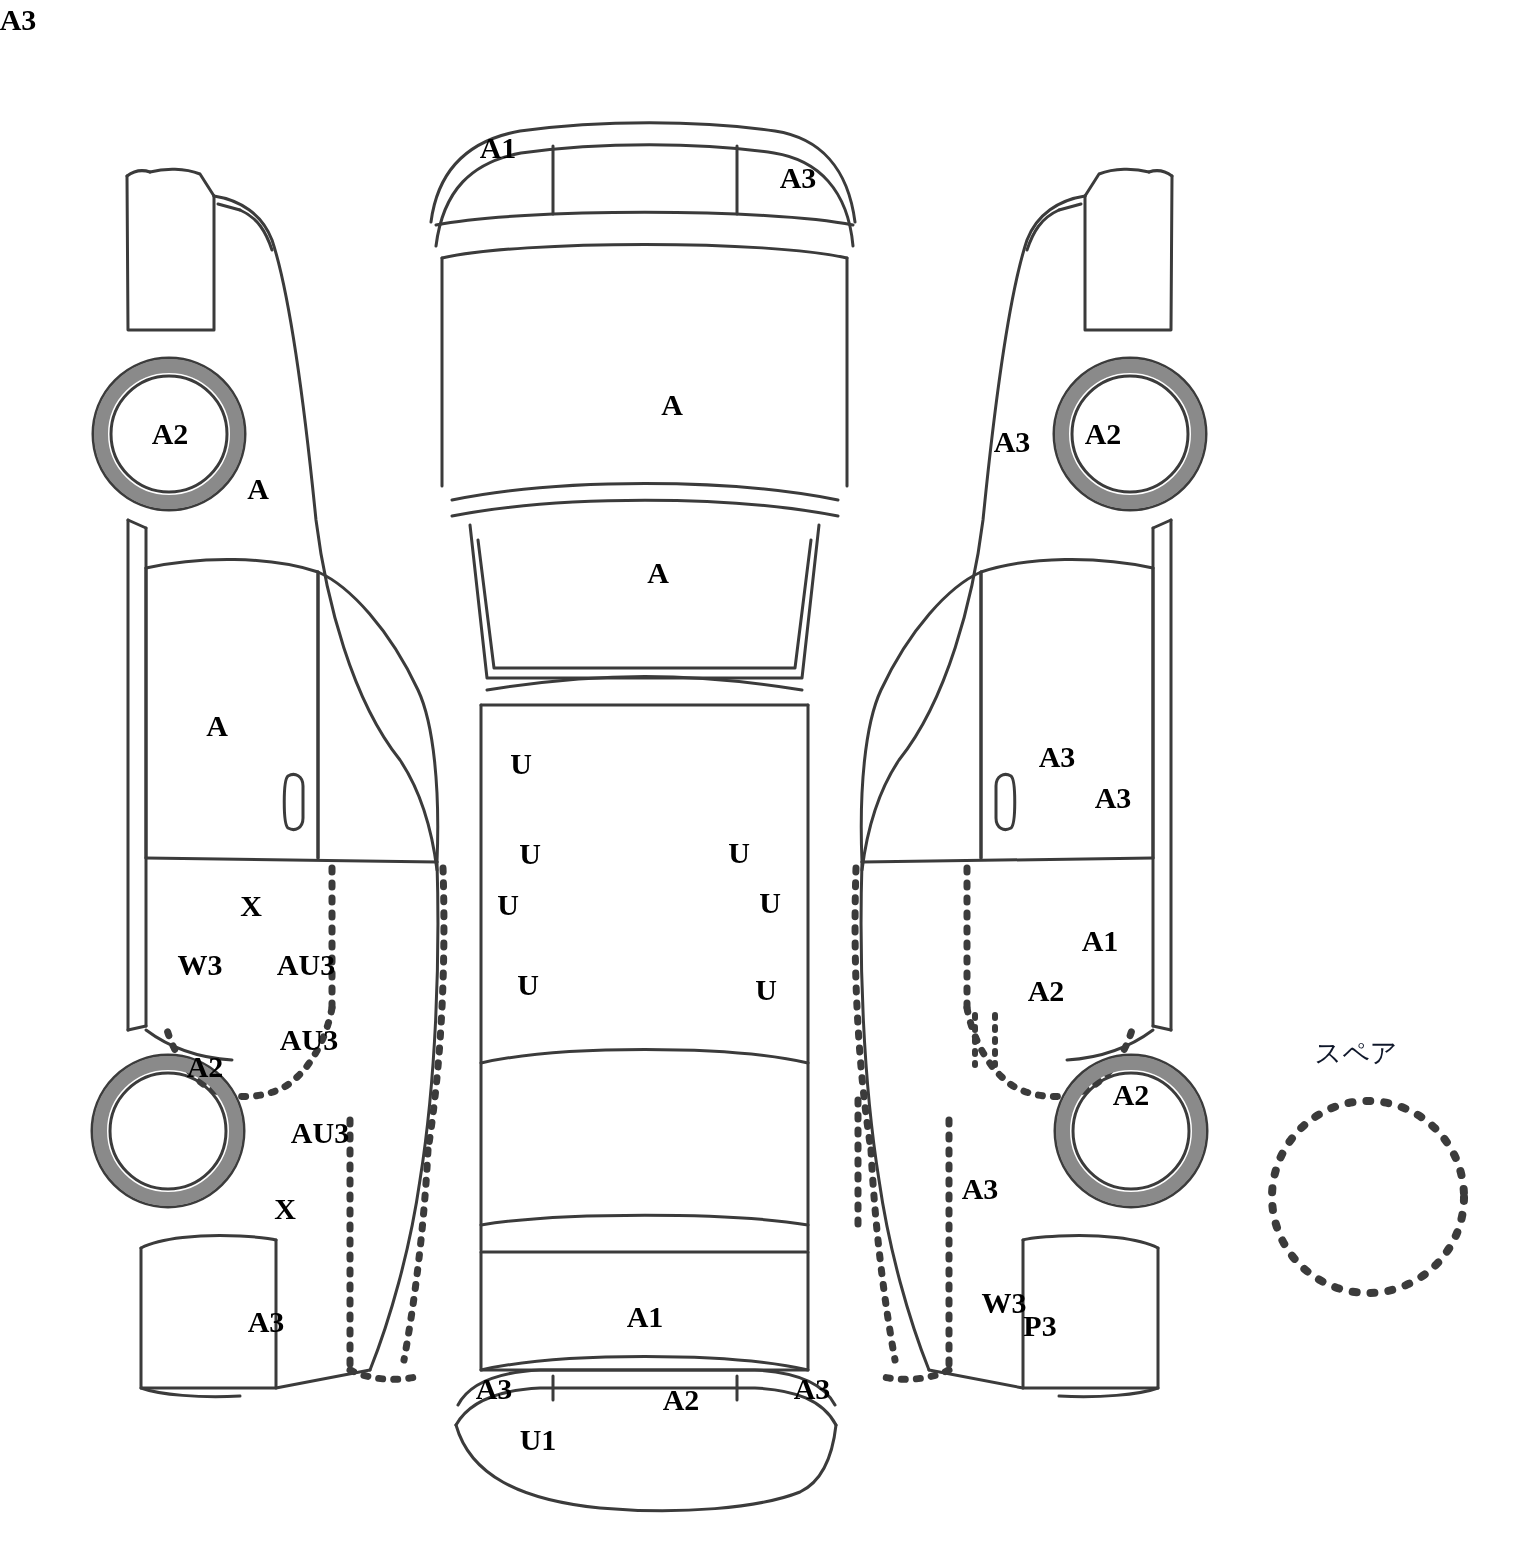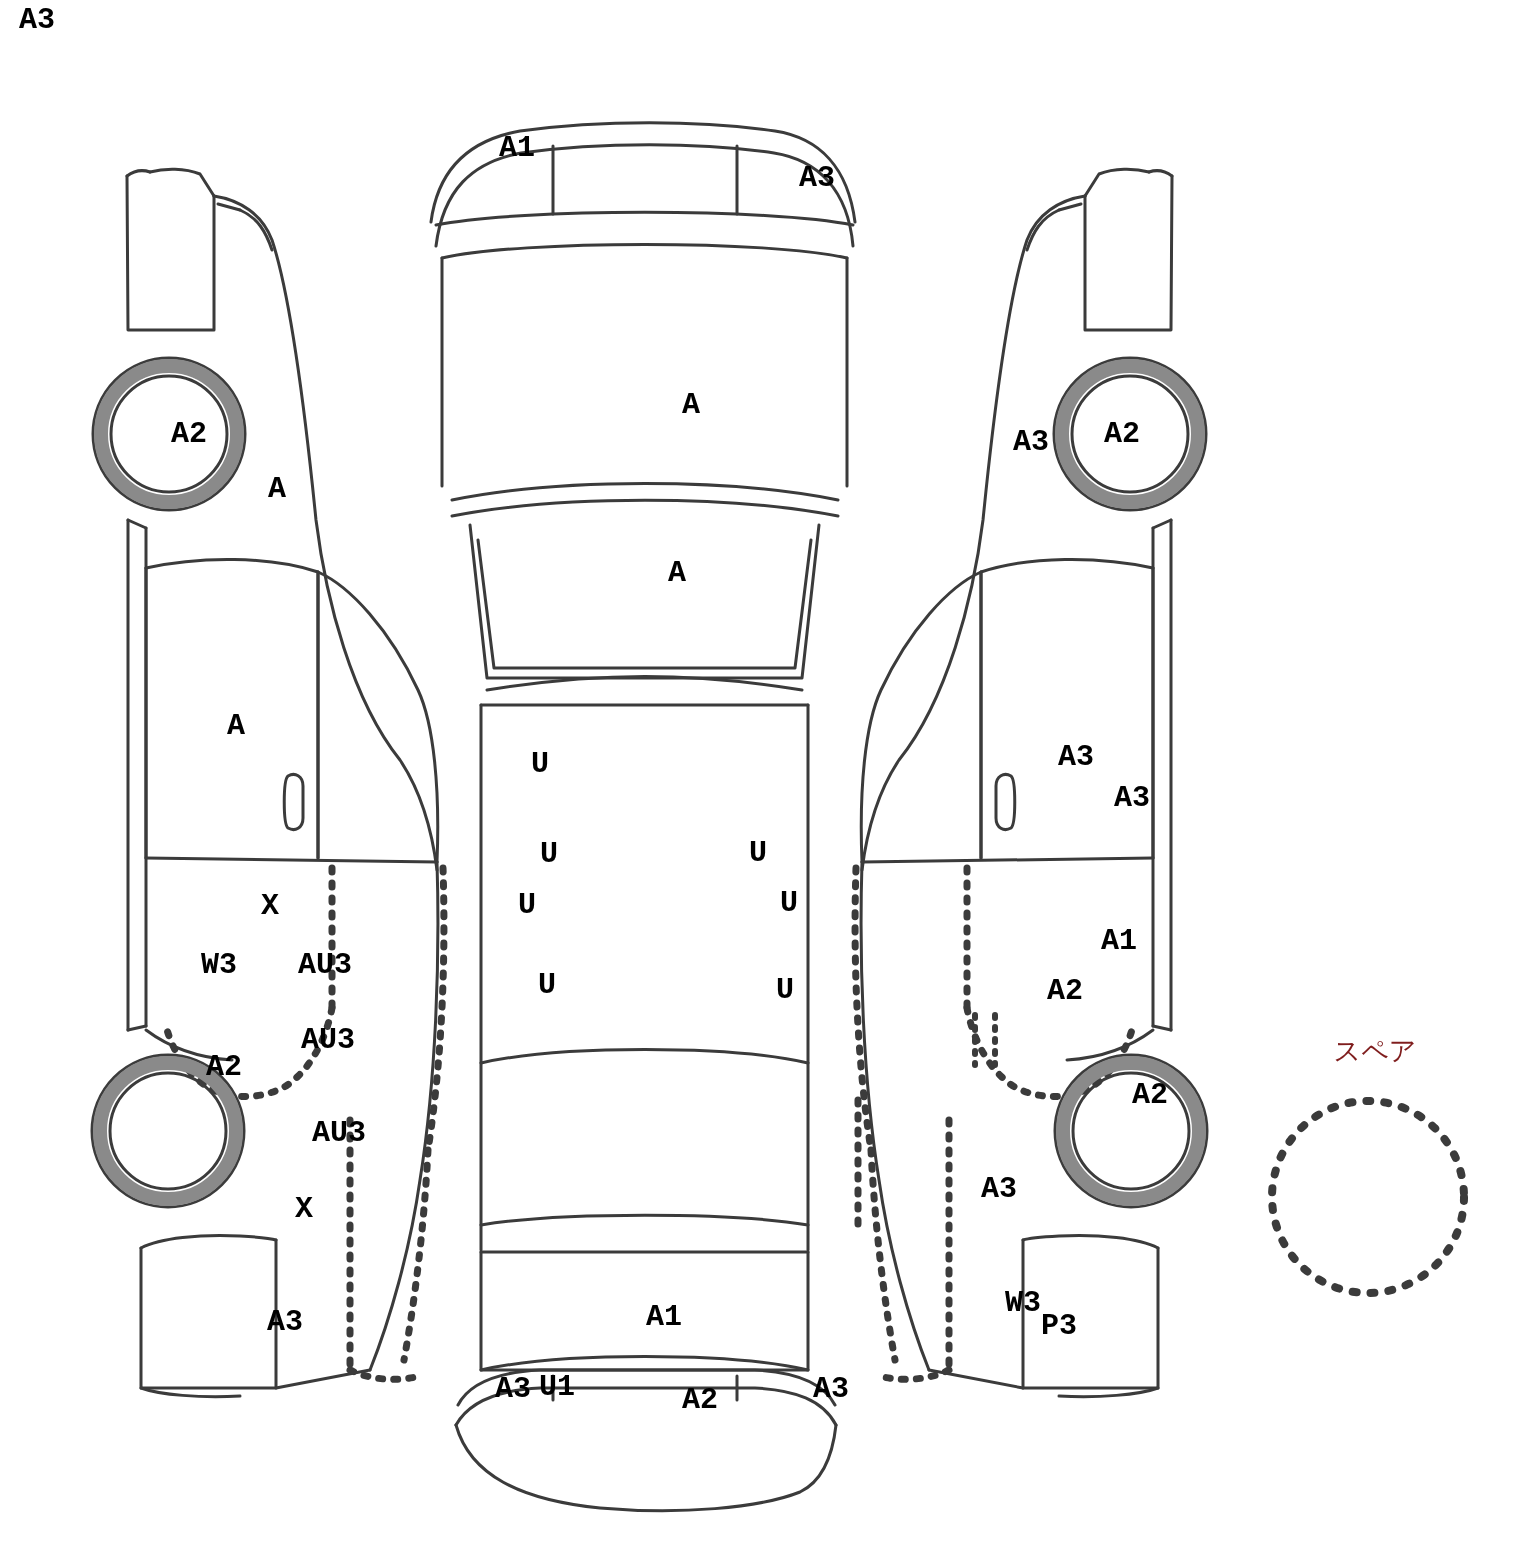--- a/index.html
+++ b/index.html
@@ -21,33 +21,32 @@
     height: 1568px;
   }
   svg.art {
     position: absolute;
     left: 0; top: 0;
     width: 1536px;
     height: 1568px;
   }
   .lbl {
     position: absolute;
-    font-family: Liberation Mono, monospace;
+    font-family: Liberation Serif, serif;
     font-size: 30px;
     font-weight: 700;
     color: #000000;
     white-space: nowrap;
     line-height: 1;
     transform: translate(-50%, -50%);
-    margin-left: 19px;
   }
   .lbl.jp {
     font-size: 27px;
     font-weight: 400;
-    color: #7f1d1d;
+    color: #0f172a;
   }
 </style>
 </head>
 <body>
 
 <div id="diagram-root">
 
   <svg class="art" viewBox="0 0 1536 1568" aria-hidden="true">
     <g fill="none" stroke="#3b3b3b" stroke-width="3" stroke-linejoin="round" stroke-linecap="round">
 
@@ -199,21 +198,21 @@
       <div class="lbl" style="left: 530px; top: 854px;">U</div>
       <div class="lbl" style="left: 508px; top: 905px;">U</div>
       <div class="lbl" style="left: 528px; top: 985px;">U</div>
       <div class="lbl" style="left: 739px; top: 853px;">U</div>
       <div class="lbl" style="left: 770px; top: 903px;">U</div>
       <div class="lbl" style="left: 766px; top: 990px;">U</div>
       <div class="lbl" style="left: 645px; top: 1317px;">A1</div>
       <div class="lbl" style="left: 494px; top: 1389px;">A3</div>
       <div class="lbl" style="left: 681px; top: 1400px;">A2</div>
       <div class="lbl" style="left: 812px; top: 1389px;">A3</div>
-      <div class="lbl" style="left: 538px; top: 1387px;">U1</div>
+      <div class="lbl" style="left: 538px; top: 1440px;">U1</div>
       <div class="lbl" style="left: 170px; top: 434px;">A2</div>
       <div class="lbl" style="left: 258px; top: 489px;">A</div>
       <div class="lbl" style="left: 217px; top: 726px;">A</div>
       <div class="lbl" style="left: 251px; top: 906px;">X</div>
       <div class="lbl" style="left: 200px; top: 965px;">W3</div>
       <div class="lbl" style="left: 306px; top: 965px;">AU3</div>
       <div class="lbl" style="left: 309px; top: 1040px;">AU3</div>
       <div class="lbl" style="left: 205px; top: 1067px;">A2</div>
       <div class="lbl" style="left: 320px; top: 1133px;">AU3</div>
       <div class="lbl" style="left: 285px; top: 1209px;">X</div>

